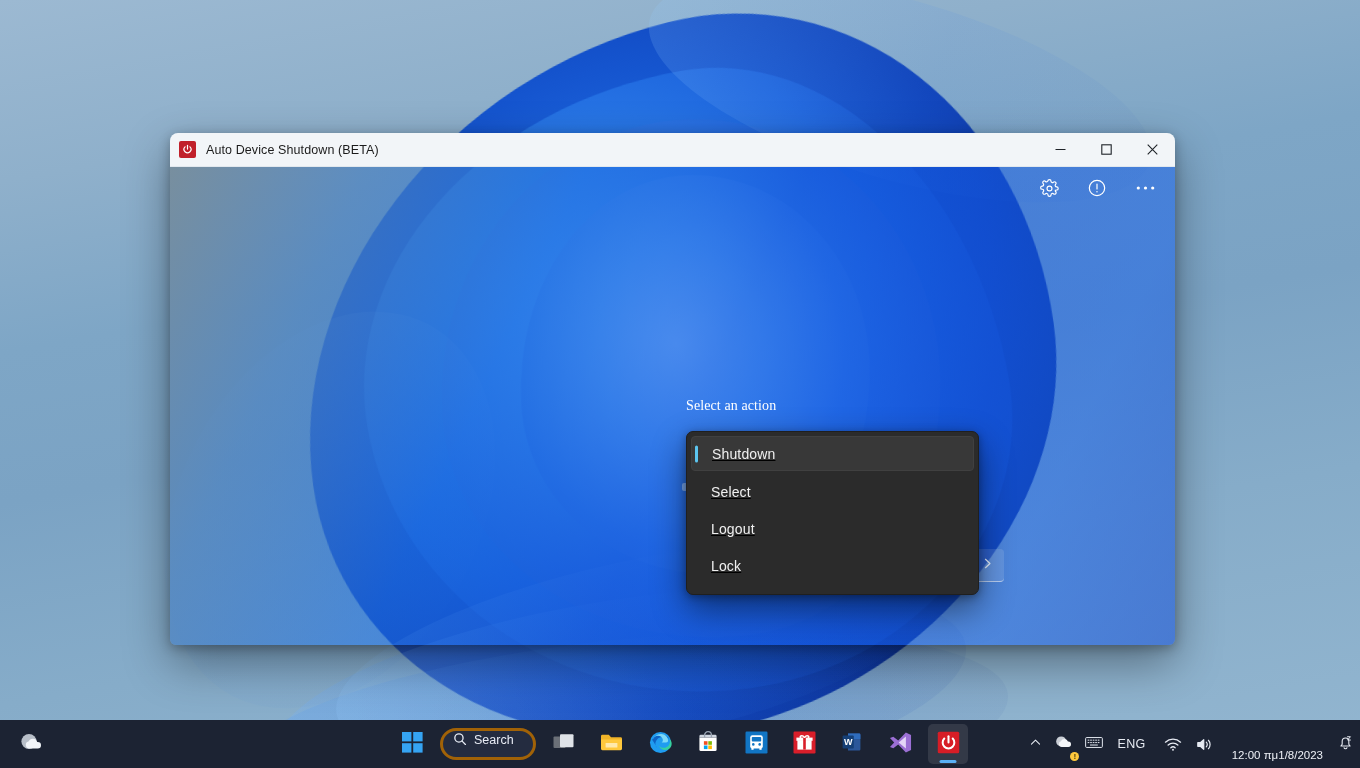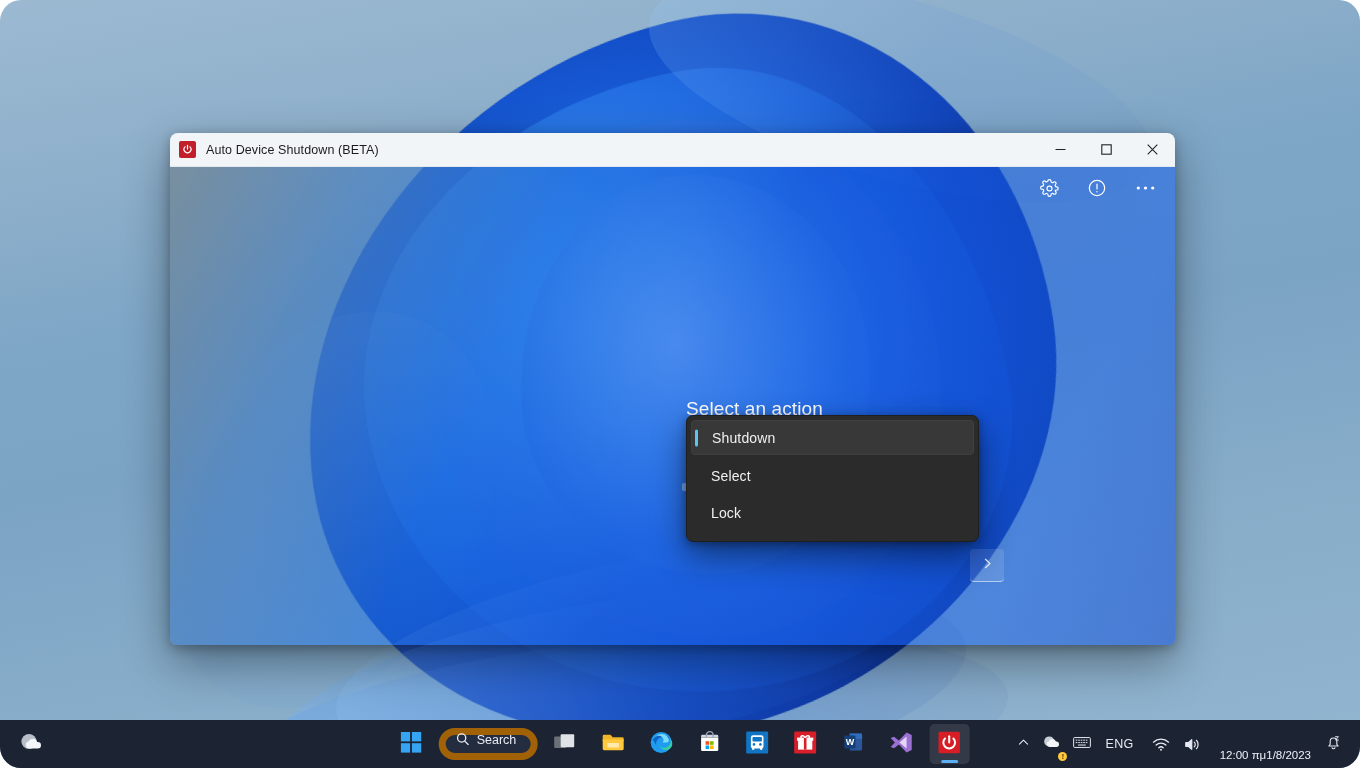--- a/index.html
+++ b/index.html
@@ -12,21 +12,20 @@
     font-family: "Liberation Sans", sans-serif;
   }
 
   
   #desktop {
     position: relative;
     width: 1360px;
     height: 768px;
     background: linear-gradient(170deg, #9cb9d2 0%, #8fb0cb 18%, #7ea6c6 35%, #7ba3c4 50%, #86acc9 70%, #93b6d0 100%);
     overflow: hidden;
-    border-radius: 21px;
   }
 
   
   .bloom {
     position: absolute;
     border-radius: 50%;
     filter: blur(0.4px);
   }
   .bloom-a {
     left: 300px; top: 30px; width: 760px; height: 700px;
@@ -185,23 +184,24 @@
     display: flex; align-items: center; justify-content: center;
     border-radius: 4px;
     color: #ffffff;
   }
   .tbtn svg { display: block; }
 
   
   #select-label {
     position: absolute;
     left: 516px; top: 231px;
-    font-size: 19px;
+    font-size: 14px;
     color: #ffffff;
     letter-spacing: .1px;
+    font-family: Liberation Serif, serif;
   }
 
   
   #next-button {
     position: absolute;
     left: 800px; top: 382px;
     width: 34px; height: 33px;
     border-radius: 4px;
     background: rgba(255,255,255,.12);
     border-bottom: 1.5px solid rgba(255,255,255,.55);
@@ -212,28 +212,29 @@
     position: absolute;
     left: 512px; top: 316px;
     width: 6px; height: 8px;
     background: rgba(190,220,255,.55);
     border-radius: 2px;
   }
 
   
   #dropdown {
     position: absolute;
-    left: 516px; top: 248px;
+    left: 516px; top: 264px;
     width: 293px;
     background: #2b2b2b;
     border: 1px solid #1f1f1f;
     border-radius: 7px;
     box-shadow: 0 14px 34px rgba(0,0,0,.48), 0 2px 9px rgba(0,0,0,.34);
     padding: 4px;
     z-index: 20;
+    text-decoration: underline;
   }
   .dd-item {
     position: relative;
     height: 33px;
     display: flex;
     align-items: center;
     padding-left: 20px;
     font-size: 14px;
     color: #f0f0f0;
     border-radius: 4px;
@@ -294,35 +295,35 @@
     transform: translateX(-50%);
     width: 17px; height: 3px;
     border-radius: 2px;
     background: #5ab0f5;
   }
   #search-pill {
     height: 32px;
     min-width: 96px;
     padding: 0 14px 8px 10px;
     background: #242c40;
-    border: 7px solid #a16207;
+    border: 3px solid #a16207;
     border-radius: 16px;
     display: flex; align-items: center; gap: 7px;
     color: #e8ecf5;
     font-size: 12.5px;
   }
 
   
   #tray {
     position: absolute;
     right: 0; top: 0;
     height: 48px;
     display: flex;
     align-items: center;
-    padding-right: 12px;
+    padding-right: 0;
   }
   .tray-btn {
     height: 36px;
     display: flex; align-items: center; justify-content: center;
     border-radius: 4px;
     color: #e6eaf2;
     padding: 0 6px;
   }
   #tray-lang { font-size: 12.5px; letter-spacing: .4px; padding: 0 8px; }
   #tray-icons-group { display: flex; align-items: center; gap: 2px; padding: 0 4px; border-radius: 4px; }
@@ -443,20 +444,23 @@
       </div>
 
       <div id="dropdown">
         <div class="dd-item selected">
           <span>Shutdown</span>
         </div>
         <div class="dd-item">
           <span>Select</span>
         </div>
         <div class="dd-item">
+          <span>Logout</span>
+        </div>
+        <div class="dd-item">
           <span>Lock</span>
         </div>
       </div>
 
     </div>
   </div>
 
   <div id="taskbar">
 
     <div id="weather-widget">

